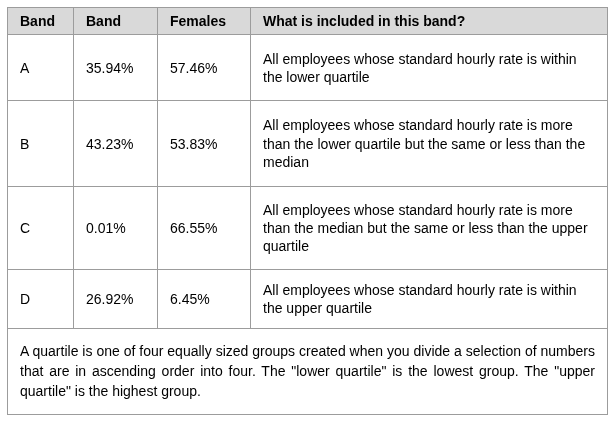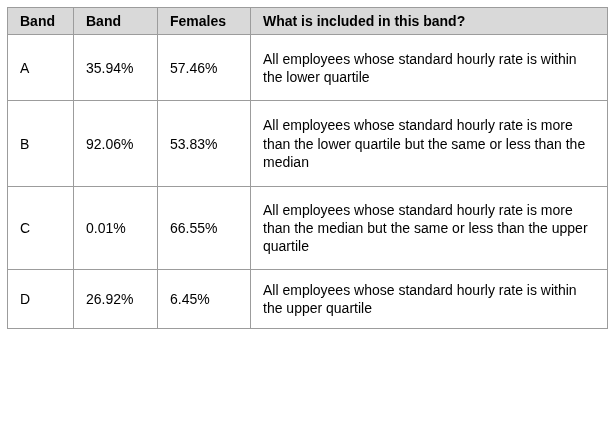--- a/index.html
+++ b/index.html
@@ -82,31 +82,34 @@
         <th>What is included in this band?</th>
       </tr>
       <tr class="row-a">
         <td>A</td>
         <td>35.94%</td>
         <td>57.46%</td>
         <td class="desc">All employees whose standard hourly rate is within the lower quartile</td>
       </tr>
       <tr class="row-b">
         <td>B</td>
-        <td>92.06%</td>
+        <td>43.23%</td>
         <td>53.83%</td>
         <td class="desc">All employees whose standard hourly rate is more than the lower quartile but the same or less than the median</td>
       </tr>
       <tr class="row-c">
         <td>C</td>
         <td>0.01%</td>
         <td>66.55%</td>
         <td class="desc">All employees whose standard hourly rate is more than the median but the same or less than the upper quartile</td>
       </tr>
       <tr class="row-d">
         <td>D</td>
         <td>26.92%</td>
         <td>6.45%</td>
         <td class="desc">All employees whose standard hourly rate is within the upper quartile</td>
       </tr>
+      <tr class="foot">
+        <td colspan="4">A quartile is one of four equally sized groups created when you divide a selection of numbers that are in ascending order into four. The "lower quartile" is the lowest group. The "upper quartile" is the highest group.</td>
+      </tr>
     </tbody>
   </table>
 </div>
 
 </body></html>

